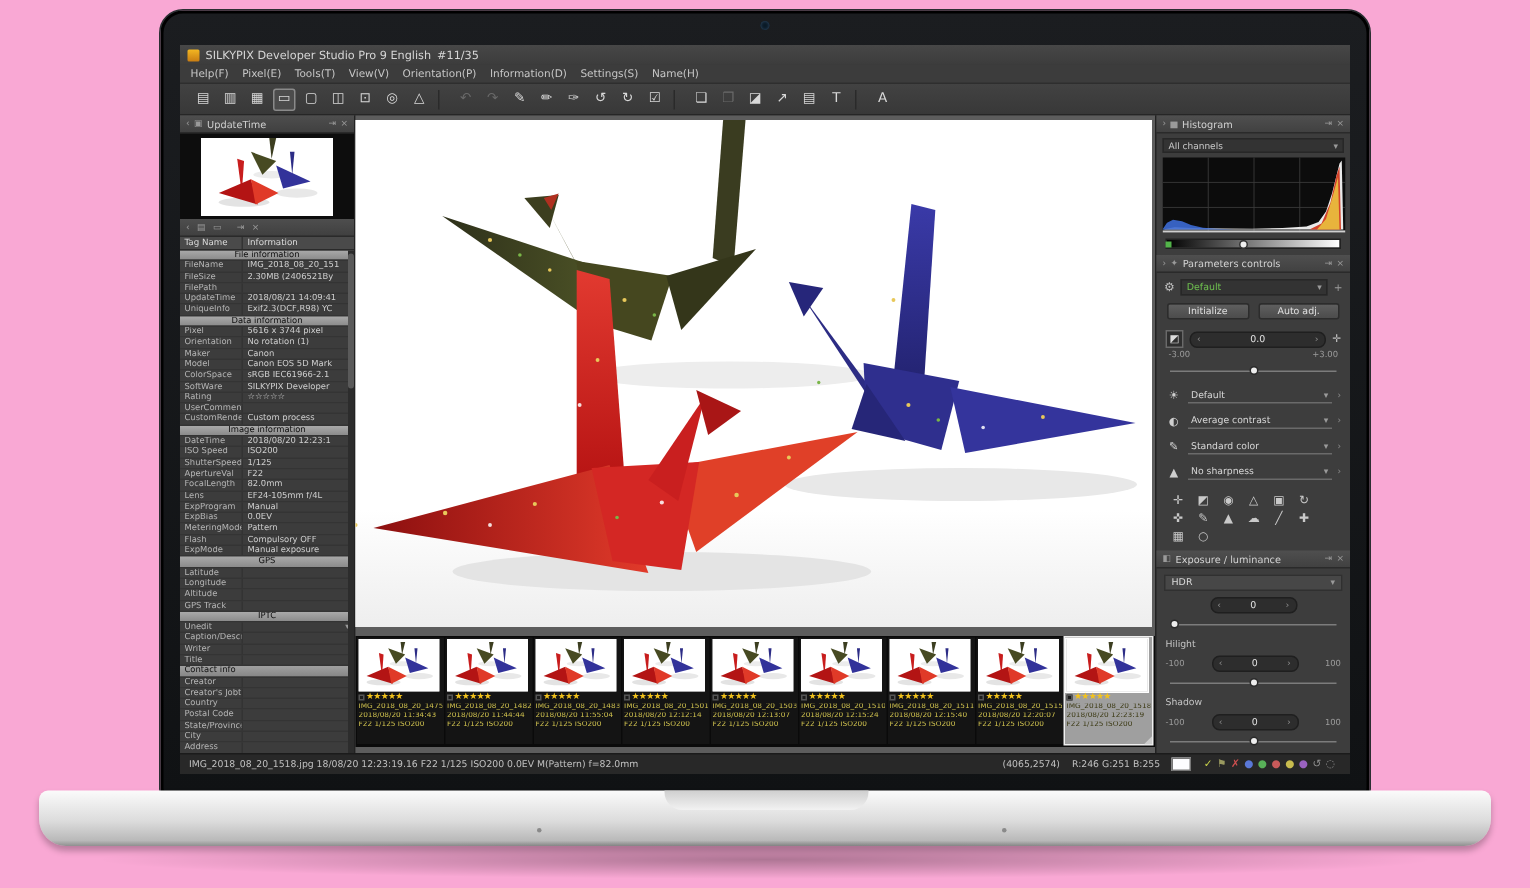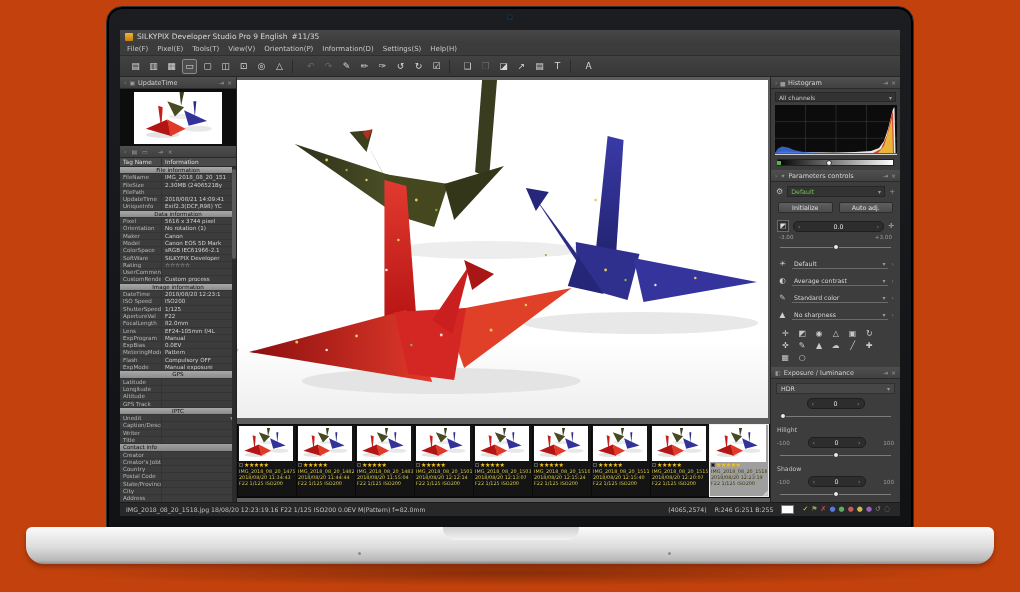--- a/index.html
+++ b/index.html
@@ -1,17 +1,17 @@
 <!DOCTYPE html>
 <html><head>
 <meta charset="utf-8">
 <style>
   html,body{margin:0;padding:0;background:#ffffff;}
   *{box-sizing:border-box;font-family:"DejaVu Sans","Liberation Sans",sans-serif;}
-  .stage{position:relative;width:1020px;height:592px;background:#c2410c;overflow:hidden;}
+  .stage{position:relative;width:1020px;height:592px;background:#f9a8d4;overflow:hidden;}
 
   
   .bezel{position:absolute;left:106px;top:6px;width:808px;height:524px;background:linear-gradient(#1b1d20,#101214);border-radius:16px 16px 4px 4px;border:1px solid #2c2f33;box-shadow:inset 0 0 0 2px #000;}
   .camera{position:absolute;left:507px;top:14px;width:6px;height:6px;border-radius:50%;background:#0b1b28;box-shadow:inset 0 0 2px #35506a;}
   .base{position:absolute;left:26px;top:527px;width:968px;height:37px;background:linear-gradient(#fbfbfb,#dcdcdc 55%,#b9b9b9 90%,#8f8f8f);border-radius:6px 6px 18px 18px;box-shadow:0 3px 4px rgba(0,0,0,.25);}
   .notch{position:absolute;left:443px;top:527px;width:136px;height:13px;background:linear-gradient(#cfcfcf,#f2f2f2);border-radius:0 0 12px 12px;}
   .base-dot{position:absolute;top:552px;width:3px;height:3px;border-radius:50%;background:#8a8a8a;}
   .floor-shadow{position:absolute;left:60px;top:560px;width:900px;height:26px;background:radial-gradient(ellipse at center,rgba(0,0,0,.30),rgba(0,0,0,0) 70%);}
 
   
@@ -122,28 +122,28 @@
   <div class="app">
 
     <div class="titlebar">
       <span class="appicon"></span>
       <span>SILKYPIX Developer Studio Pro 9 English</span>
       <span>#11/35</span>
     </div>
 
     <div class="menubar">
 
-    <span class="menu-item">File(F)</span>
+    <span class="menu-item">Help(F)</span>
         <span class="menu-item">Pixel(E)</span>
         <span class="menu-item">Tools(T)</span>
         <span class="menu-item">View(V)</span>
         <span class="menu-item">Orientation(P)</span>
         <span class="menu-item">Information(D)</span>
         <span class="menu-item">Settings(S)</span>
-        <span class="menu-item">Help(H)</span>
+        <span class="menu-item">Name(H)</span>
       </div>
 
     <div class="toolbar">
 
     <span class="tbtn">▤</span>
         <span class="tbtn">▥</span>
         <span class="tbtn">▦</span>
         <span class="tbtn active">▭</span>
         <span class="tbtn">▢</span>
         <span class="tbtn">◫</span>

